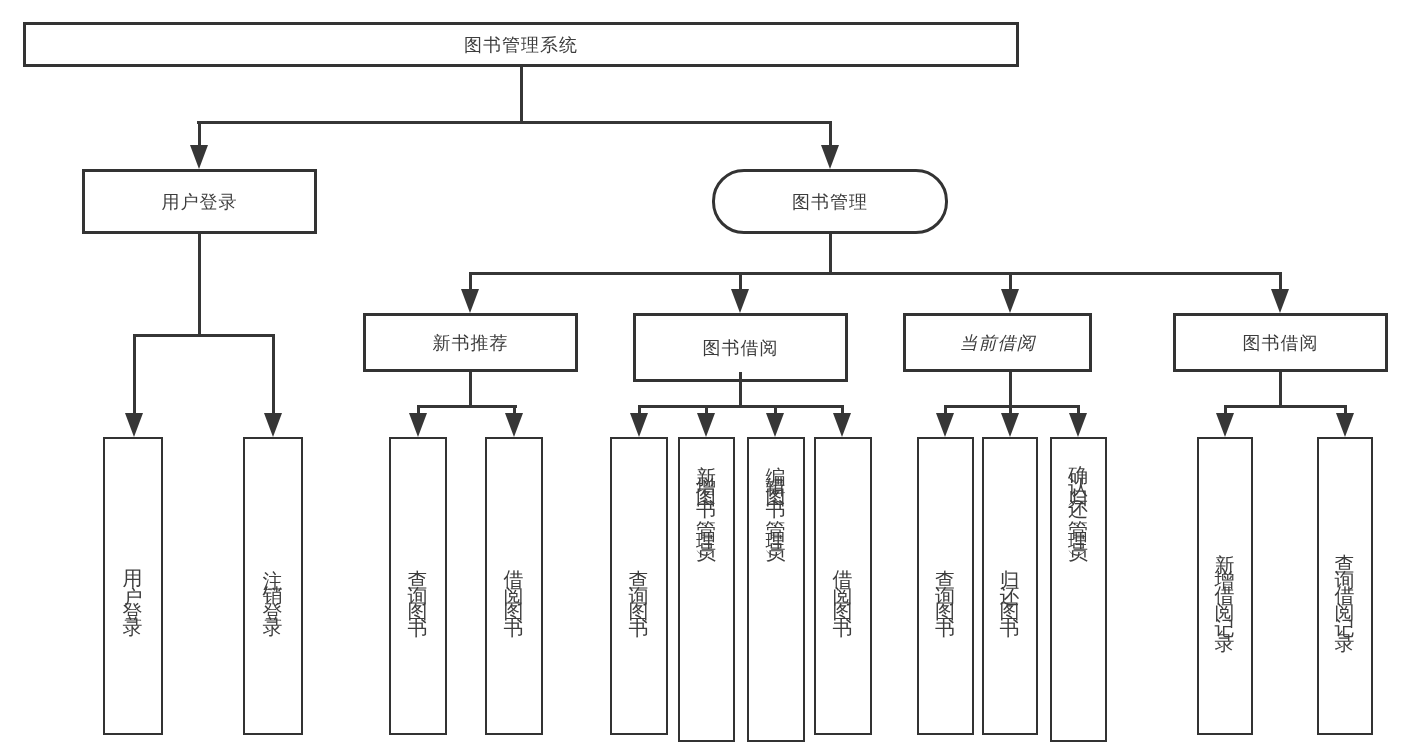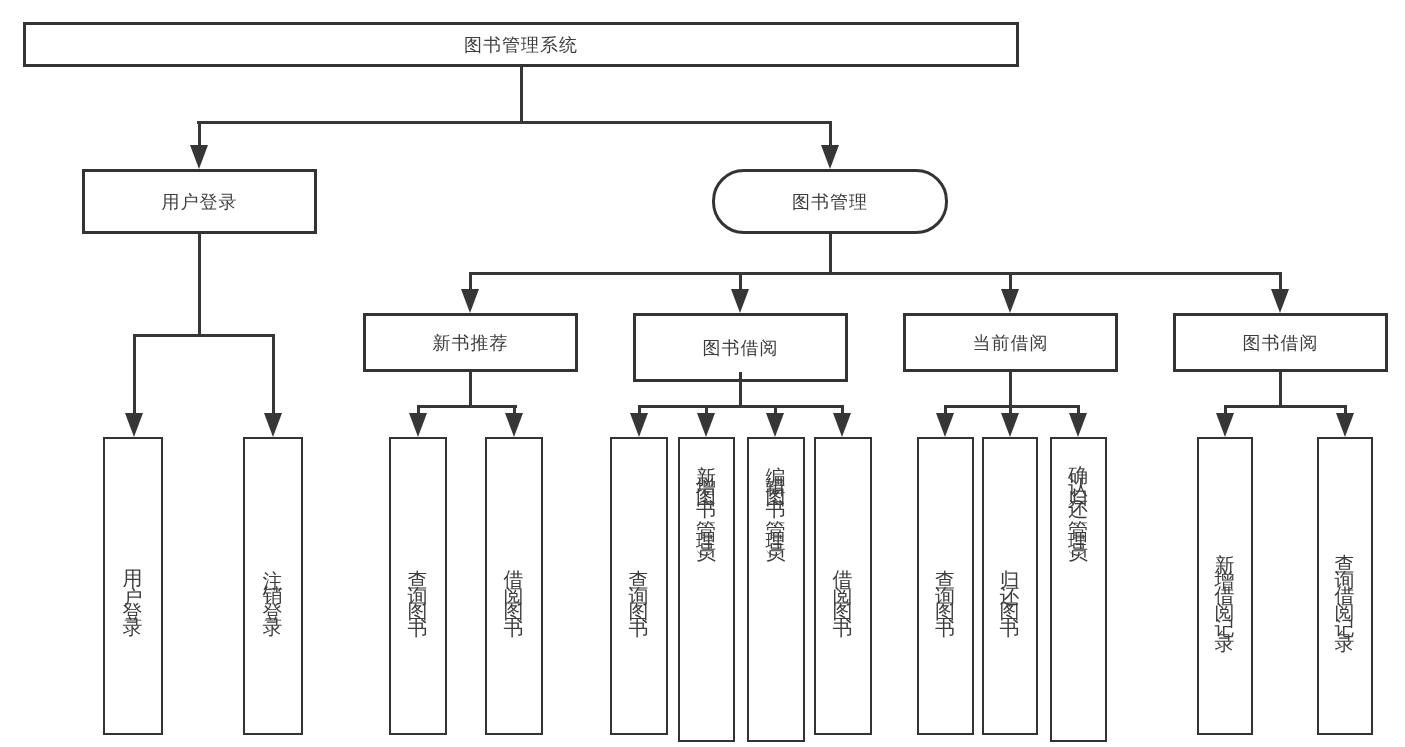--- a/index.html
+++ b/index.html
@@ -45,21 +45,21 @@
   </div>
 
   <div class="box" style="left:363px;top:313px;width:215px;height:59px;">
     <span>新书推荐</span>
   </div>
 
   <div class="box" style="left:633px;top:313px;width:215px;height:69px;">
     <span>图书借阅</span>
   </div>
 
-  <div class="box" style="left:903px;top:313px;width:215px;height:59px;">
+  <div class="box" style="left:903px;top:313px;width:189px;height:59px;font-style:italic;">
     <span>当前借阅</span>
   </div>
 
   <div class="box" style="left:1173px;top:313px;width:215px;height:59px;">
     <span>图书借阅</span>
   </div>
 
   <div class="box leaf" style="left:103px;top:437px;width:60px;height:298px;">
     <span class="vtxt">用户登录</span>
   </div>

